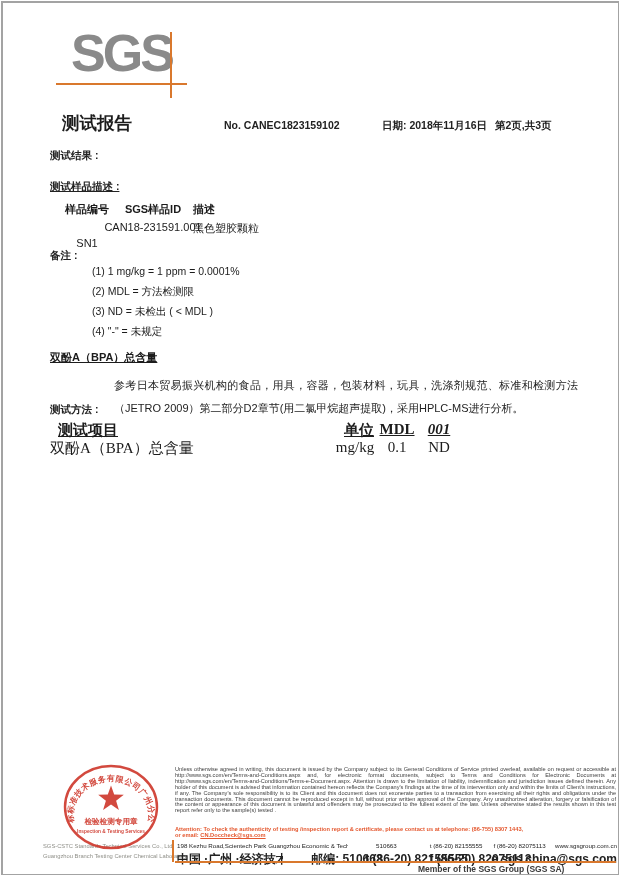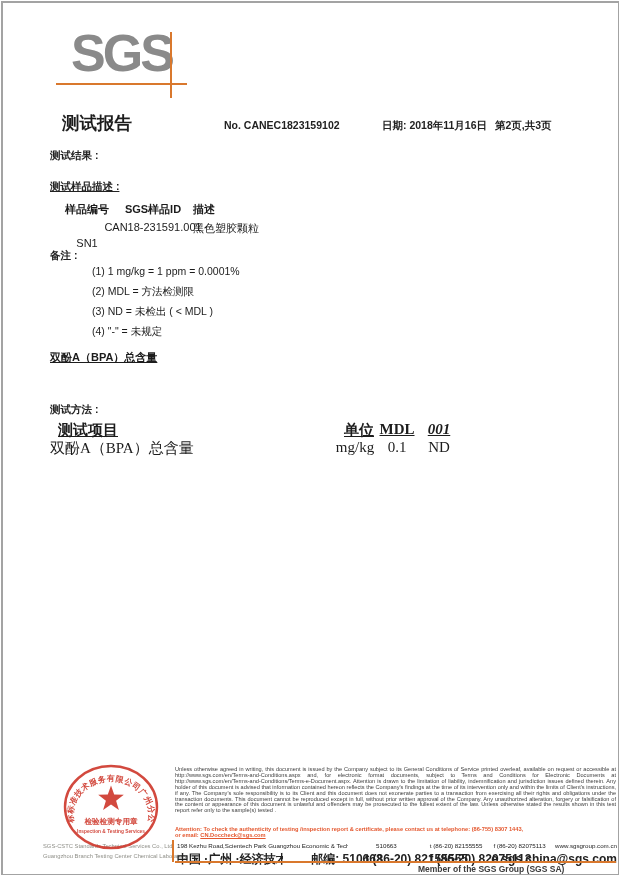--- a/index.html
+++ b/index.html
@@ -84,20 +84,21 @@
   <div class="abs st" style="left:190px;top:218px;">黑色塑胶颗粒</div>
 
   <div class="abs lbl notes-lbl">备注 :</div>
   <div class="abs note" style="top:262px;">(1) 1 mg/kg = 1 ppm = 0.0001%</div>
   <div class="abs note" style="top:282px;">(2) MDL = 方法检测限</div>
   <div class="abs note" style="top:302px;">(3) ND = 未检出 ( &lt; MDL )</div>
   <div class="abs note" style="top:322px;">(4) "-" = 未规定</div>
 
   <div class="abs bpa-title">双酚A（BPA）总含量</div>
   <div class="abs lbl method-lbl">测试方法 :</div>
+  <div class="abs method-text">参考日本贸易振兴机构的食品，用具，容器，包装材料，玩具，洗涤剂规范、标准和检测方法（JETRO 2009）第二部分D2章节(用二氯甲烷超声提取)，采用HPLC-MS进行分析。</div>
 
   <div class="abs rt hdr" style="left:55px;top:418px;">测试项目</div>
   <div class="abs rt hdr ctr" style="left:356px;top:418px;">单位</div>
   <div class="abs rt hdr ctr" style="left:394px;top:418px;">MDL</div>
   <div class="abs rt hdr it ctr" style="left:436px;top:418px;">001</div>
   <div class="abs rt" style="left:47px;top:436px;">双酚A（BPA）总含量</div>
   <div class="abs rt ctr" style="left:352px;top:436px;">mg/kg</div>
   <div class="abs rt ctr" style="left:394px;top:436px;">0.1</div>
   <div class="abs rt ctr" style="left:436px;top:436px;">ND</div>
 

